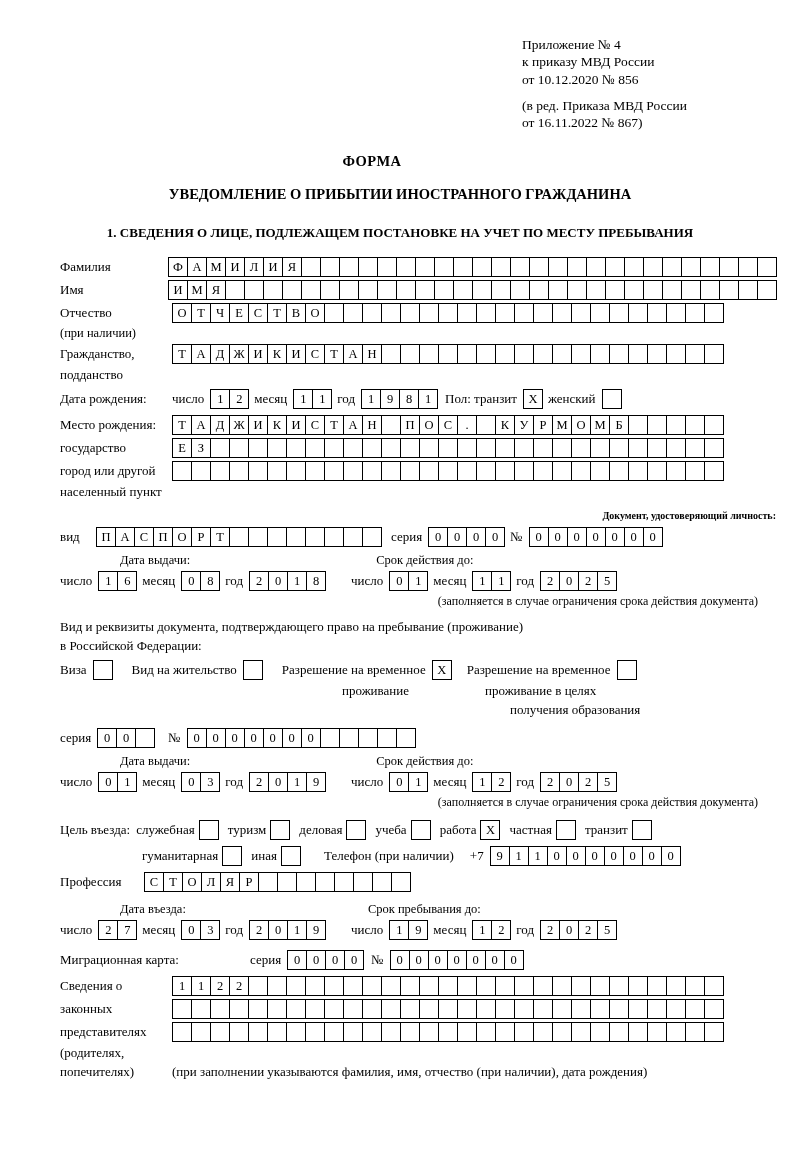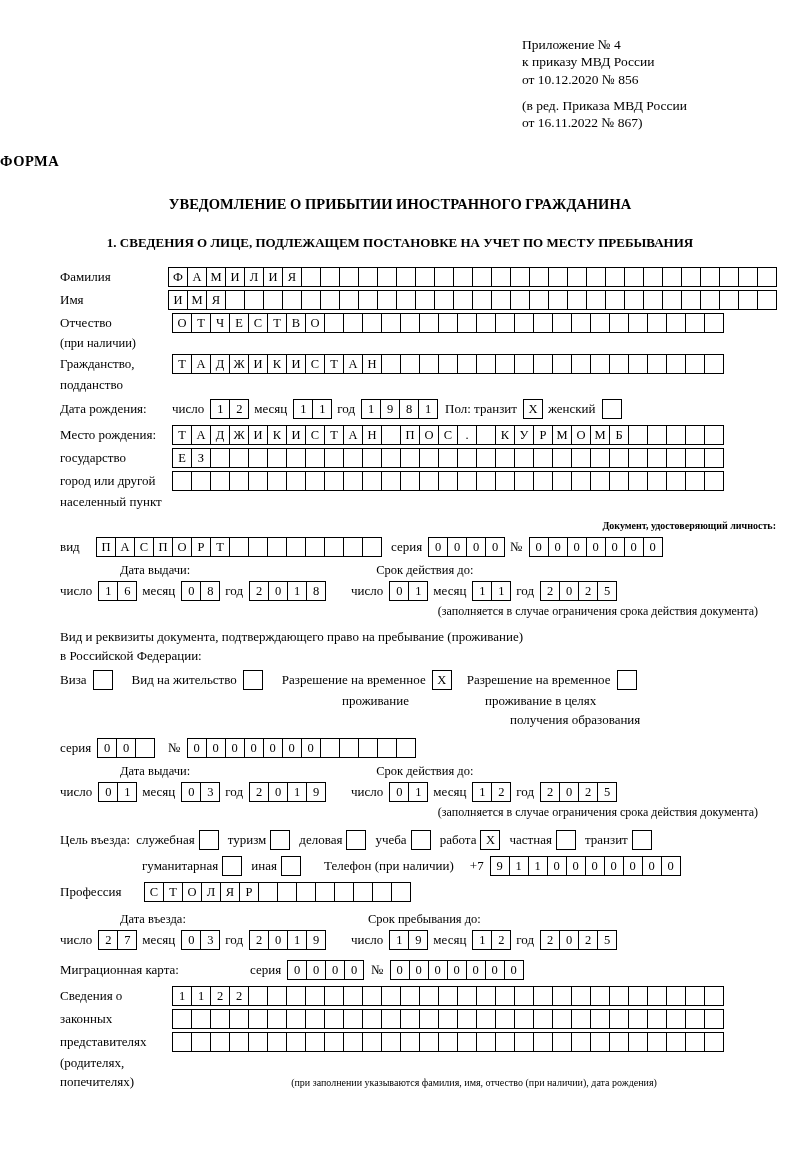--- a/index.html
+++ b/index.html
@@ -23,30 +23,30 @@
     text-align:left;
   }
   .hdr-inner{
     width:200px;
     margin-left:auto;
     font-size:13.5px;
     line-height:1.28;
   }
   .hdr-inner .gap{height:9px;}
   .forma{
-    text-align:left;
+    text-align:center;
     padding-right:56px;
     margin-top:22px;
     font-weight:bold;
     font-size:14.5px;
     letter-spacing:.5px;
   }
   
   .title{
-    margin-top:24px;
+    margin-top:14px;
     text-align:center;
     font-weight:bold;
     font-size:14.5px;
     line-height:1.45;
     padding:0 60px;
   }
   .title .rule{
     display:inline-block;
     width:62px;
     border-bottom:1px solid #000;
@@ -873,17 +873,17 @@
           <span class="bx"></span>
           <span class="bx"></span>
           <span class="bx"></span>
         </span>
     </div>
     <div class="row">
       <span class="lbl" style="width:112px">(родителях,</span>
     </div>
     <div class="row">
       <span class="lbl" style="width:112px">попечителях)</span>
-      <span style="flex:1;text-align:center;font-size:10px">(при заполнении указываются фамилия, имя, отчество (при наличии), дата рождения)</span>
+      <span style="flex:1;text-align:left;font-size:13px">(при заполнении указываются фамилия, имя, отчество (при наличии), дата рождения)</span>
     </div>
 
   </div>
 </div>
 
 </body></html>

